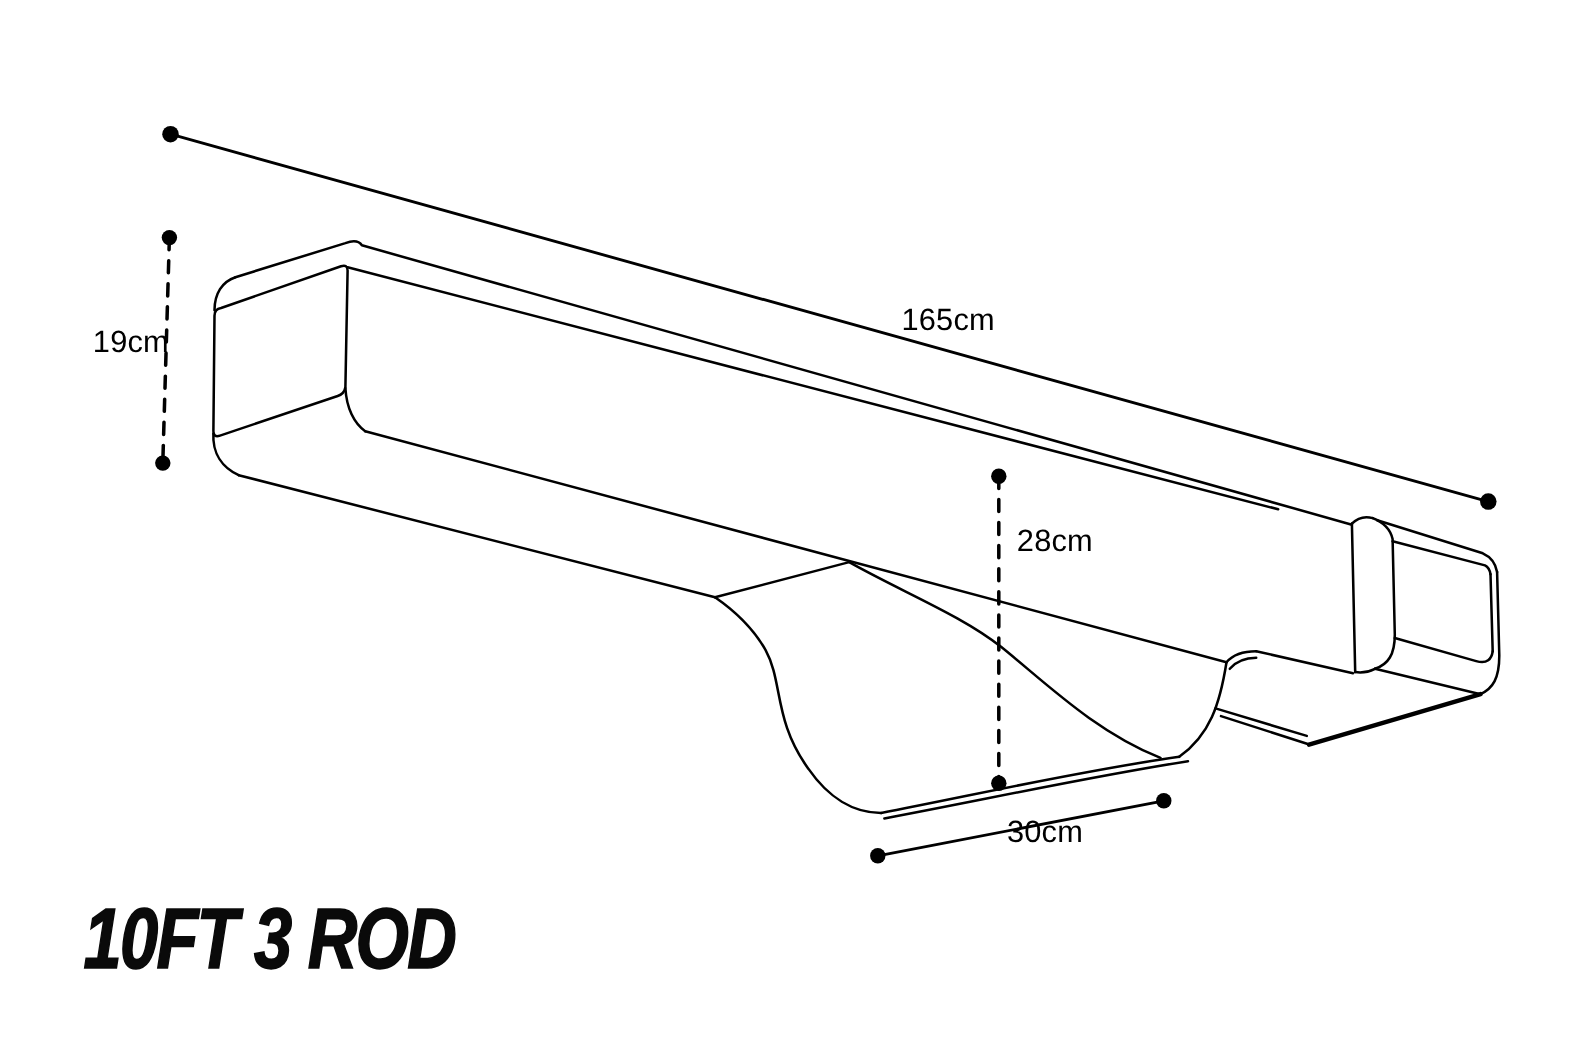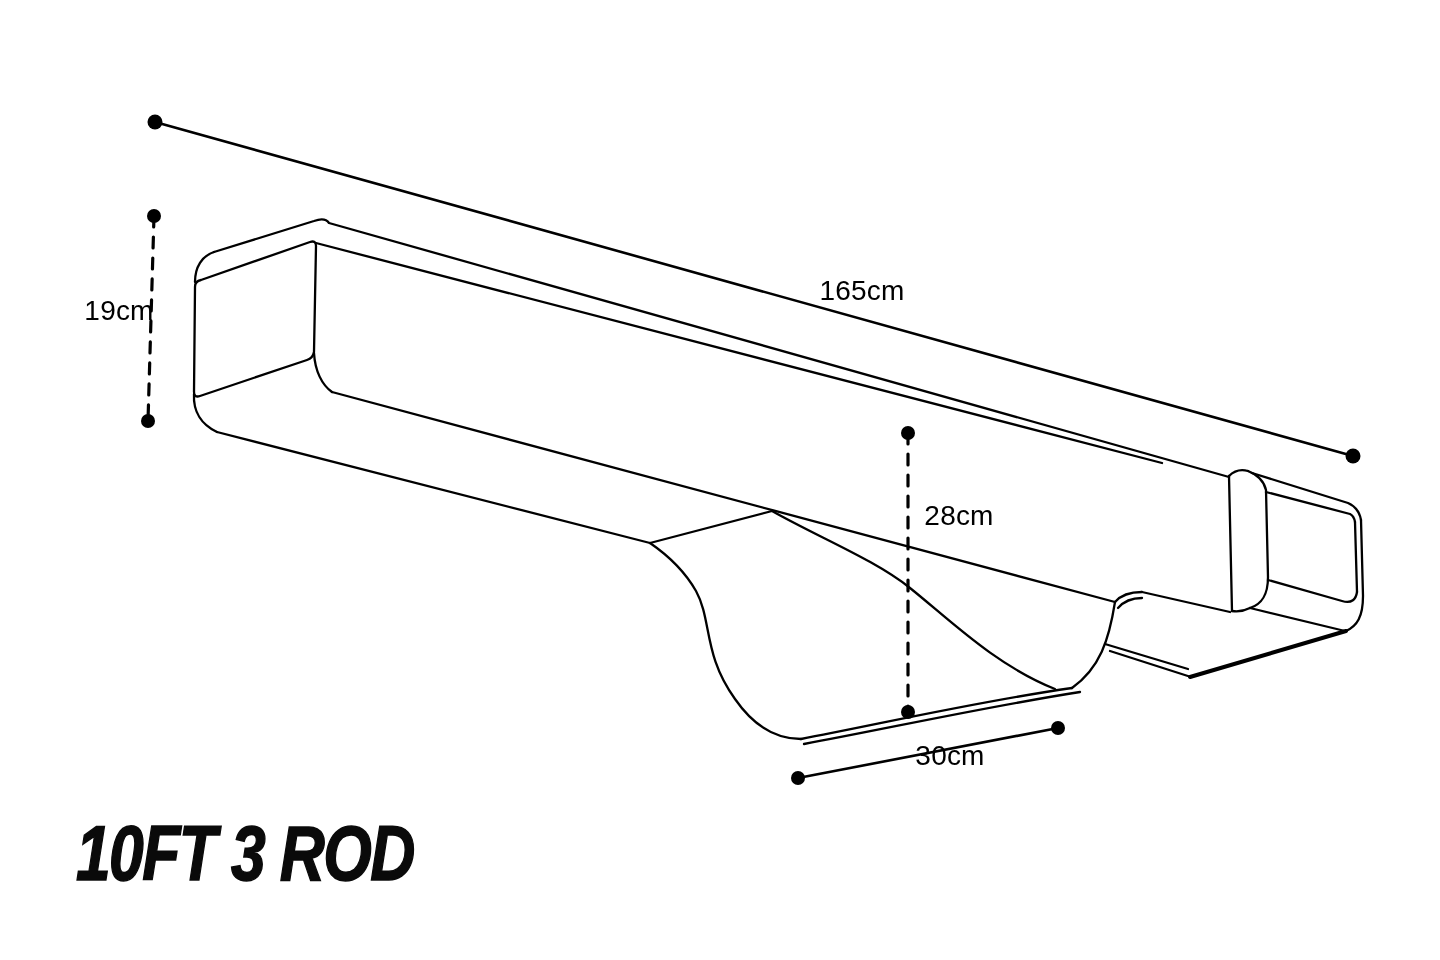--- a/index.html
+++ b/index.html
@@ -130,19 +130,19 @@
       <path d="M1250,608 L1345,631"></path>
 
       <path d="M1346,631 L1190,677" stroke-width="4"></path>
     </g>
   </svg>
 
   <div class="dim-label" style="left:862px; top:291px;">165cm</div>
 
   <div class="dim-label" style="left:103px; top:311px;margin-left:16px;">19cm</div>
 
-  <div class="dim-label" style="left:959px; top:492px;margin-top:24px;">28cm</div>
+  <div class="dim-label" style="left:959px; top:492px;">28cm</div>
 
   <div class="dim-label" style="left:950px; top:756px;">30cm</div>
 
   <div class="product-title">10FT 3 ROD</div>
 
 </div>
 
 </body></html>

